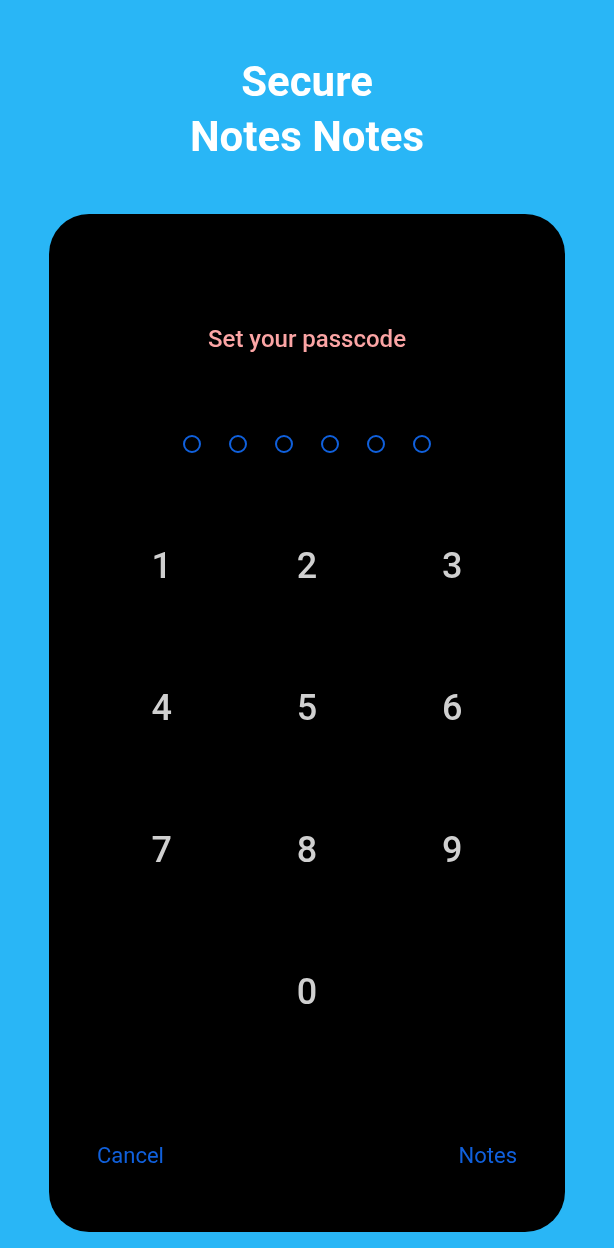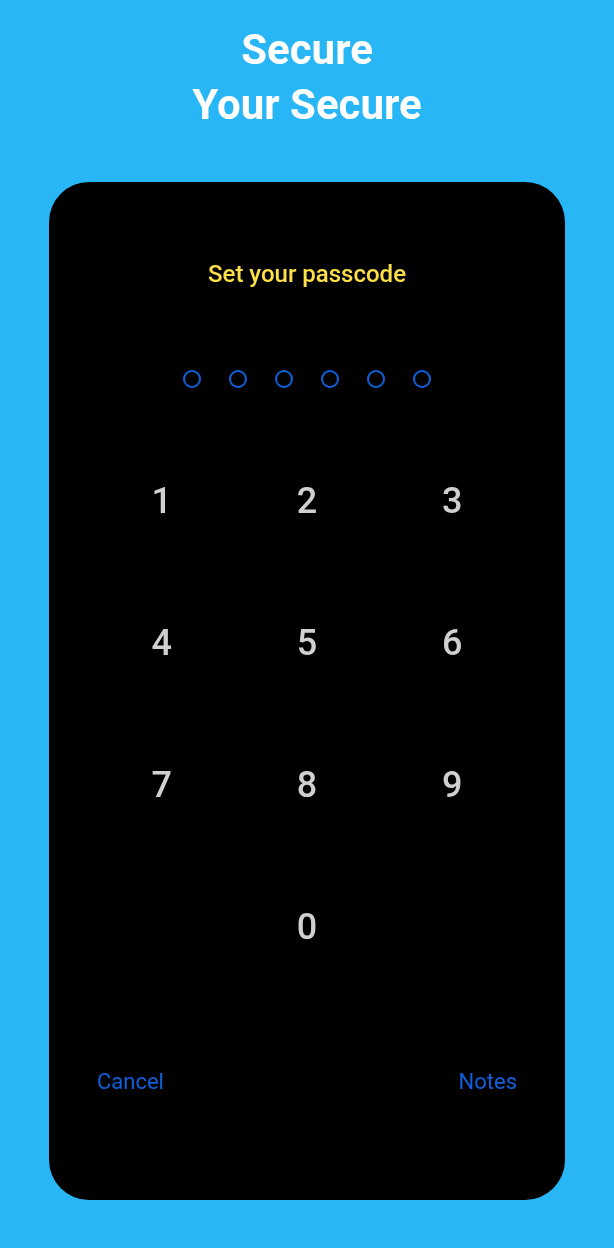--- a/index.html
+++ b/index.html
@@ -18,40 +18,40 @@
       align-items: center;
       overflow: hidden;
     }
     
     .page-title {
       color: #ffffff;
       font-size: 42px;
       font-weight: 700;
       text-align: center;
       line-height: 1.3;
-      margin-top: 23px;
+      margin-top: 55px;
       margin-bottom: 50px;
     }
     
     .phone-frame {
       width: 516px;
       height: 1018px;
       background-color: #000000;
       border-radius: 40px;
       display: flex;
       flex-direction: column;
       padding: 0 40px;
     }
     
     .prompt-text {
-      color: #fde047;
+      color: #fca5a5;
       font-size: 24px;
       font-weight: 500;
       text-align: center;
-      margin-top: 78px;
+      margin-top: 111px;
     }
     
     .passcode-dots {
       display: flex;
       justify-content: center;
       gap: 28px;
       margin-top: 82px;
     }
     
     .passcode-dot {
@@ -81,40 +81,40 @@
     }
     
     .keypad-key:nth-child(10) {
       grid-column: 2;
     }
     
     .bottom-actions {
       display: flex;
       justify-content: space-between;
       margin-top: auto;
-      margin-bottom: 106px;
+      margin-bottom: 64px;
       padding: 0 8px;
     }
     
     .action-button {
       color: #1060DC;
       font-size: 22px;
       font-weight: 400;
       background: none;
       border: none;
       cursor: pointer;
       font-family: inherit;
     }
   </style>
 </head>
 <body>
 
 <div class="page-title">
   <span>Secure</span><br>
-  <span>Your Secure</span>
+  <span>Notes Notes</span>
 </div>
 
 <div class="phone-frame">
 
   <div class="prompt-text">Set your passcode</div>
 
   <div class="passcode-dots">
     <div class="passcode-dot"></div>
     <div class="passcode-dot"></div>
     <div class="passcode-dot"></div>

